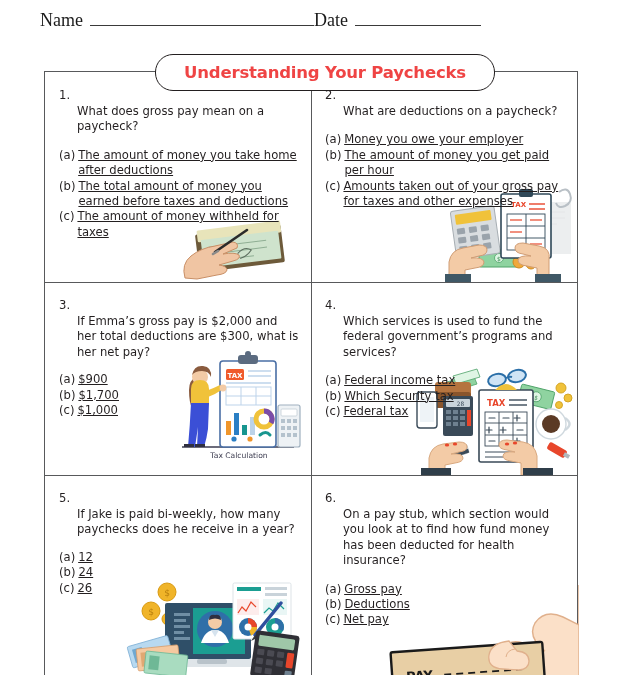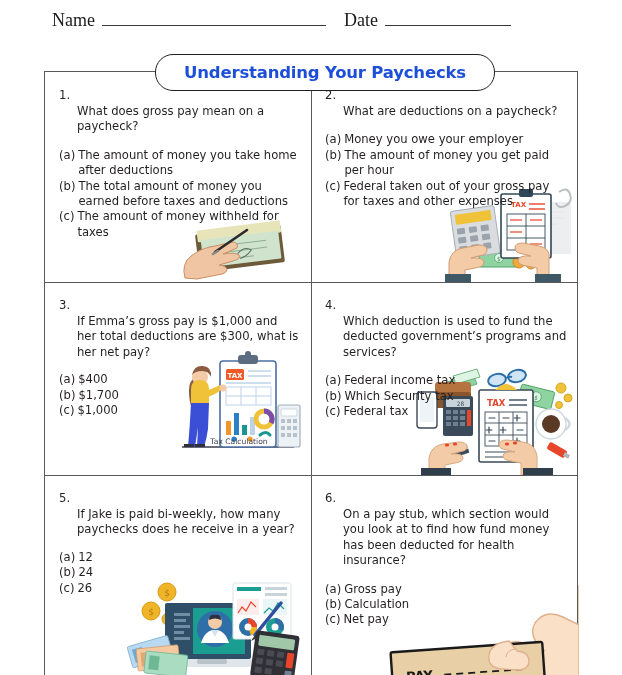--- a/index.html
+++ b/index.html
@@ -12,21 +12,21 @@
     height: 675px;
     position: relative;
     overflow: hidden;
     font-family: "DejaVu Sans", sans-serif;
     color: #231f20;
   }
 
   
   .header-row {
     position: absolute;
-    left: 12px; top: 0;
+    left: 0; top: 0;
     width: 578px;
     height: 46px;
     display: flex;
     align-items: flex-start;
     padding-top: 9px;
     box-sizing: border-box;
   }
   .field {
     display: flex;
     align-items: baseline;
@@ -37,21 +37,21 @@
     color: #1a1a1a;
     white-space: nowrap;
   }
   .field-rule {
     border-bottom: 1.3px solid #3a3a3a;
     margin-left: 7px;
     height: 16px;
   }
   .name-field { margin-left: 40px; }
   .name-field .field-rule { width: 224px; }
-  .date-field { margin-left: 18px; }
+  .date-field { }
   .date-field .field-rule { width: 126px; }
 
   
   .worksheet {
     position: absolute;
     left: 44px;
     top: 71px;
     width: 534px;
     height: 640px;
     border: 1.5px solid #58595b;
@@ -73,21 +73,21 @@
     display: flex;
     align-items: center;
     justify-content: center;
     z-index: 5;
   }
   .title-text {
     font-family: "DejaVu Sans", sans-serif;
     font-weight: bold;
     font-size: 16.5px;
     letter-spacing: -0.2px;
-    color: #1d4ed8;
+    color: #ef4444;
     white-space: nowrap;
   }
 
   
   .grid {
     position: absolute;
     left: 0; top: 0;
     width: 100%;
     height: 100%;
   }
@@ -144,21 +144,21 @@
     color: #231f20;
   }
   .choice {
     display: flex;
   }
   .choice-key {
     flex: 0 0 auto;
     padding-right: 3px;
     white-space: nowrap;
   }
-  .choice-text { flex: 1 1 auto; }
+  .choice-text { flex: 1 1 auto; text-decoration: underline; }
 
   
   .choices.compact { margin-top: 12px; }
 
   
   .illus {
     position: absolute;
     z-index: 1;
   }
   .caption {
@@ -249,21 +249,21 @@
         <div class="choice">
           <span class="choice-key">(a)</span>
           <span class="choice-text">Money you owe your employer</span>
         </div>
         <div class="choice">
           <span class="choice-key">(b)</span>
           <span class="choice-text">The amount of money you get paid per hour</span>
         </div>
         <div class="choice">
           <span class="choice-key">(c)</span>
-          <span class="choice-text">Federal taken out of your gross pay for taxes and other expenses</span>
+          <span class="choice-text">Amounts taken out of your gross pay for taxes and other expenses</span>
         </div>
       </div>
     </div>
 
     <div class="illus" style="left:120px; top:106px; width:148px; height:104px;">
       <svg width="148" height="104" viewBox="0 0 148 104">
 
         <g opacity="0.18">
           <rect x="96" y="24" width="44" height="52" fill="#9aa3ab"></rect>
           <g stroke="#6d767e" stroke-width="1">
@@ -327,26 +327,26 @@
         <path d="M118 104 L118 82 Q120 70 108 68 L92 65 Q84 65 84 70 Q84 75 92 76 L100 78 Q88 77 87 82 Q87 87 96 88 L106 90 L106 104 Z" fill="#f3cba6" stroke="#d09d74" stroke-width="1"></path>
         <rect x="104" y="96" width="26" height="10" fill="#3f5866"></rect>
       </svg>
     </div>
   </div>
 
   <div class="cell c-left r-2">
     <div class="qbody">
       <div class="qline">
         <span class="qnum">3.</span>
-        <span class="qtext">If Emma’s gross pay is $1,000 and her total deductions are $300, what is her net pay?</span>
+        <span class="qtext">If Emma’s gross pay is $2,000 and her total deductions are $300, what is her net pay?</span>
       </div>
       <div class="choices compact">
         <div class="choice">
           <span class="choice-key">(a)</span>
-          <span class="choice-text">$400</span>
+          <span class="choice-text">$900</span>
         </div>
         <div class="choice">
           <span class="choice-key">(b)</span>
           <span class="choice-text">$1,700</span>
         </div>
         <div class="choice">
           <span class="choice-key">(c)</span>
           <span class="choice-text">$1,000</span>
         </div>
       </div>
@@ -408,29 +408,29 @@
           <circle cx="24" cy="30" r="8" fill="#f3cba6"></circle>
           <path d="M16 28 q2 -10 11 -9 q9 1 8 11 q-2 -6 -9 -6 q-7 0 -10 4 z" fill="#8a5b3e"></path>
           <path d="M15 42 q0 -9 9 -9 q9 0 9 9 l0 14 l-18 0 z" fill="#f0c23a"></path>
           <path d="M30 44 q8 -3 14 -6 l3 4 q-7 5 -15 8 z" fill="#f0c23a"></path>
           <circle cx="47" cy="41" r="3.4" fill="#f3cba6"></circle>
           <path d="M15 56 l18 0 l-1 26 q-1 8 -4 18 l-7 0 l1 -20 l-3 20 l-7 0 q2 -22 3 -44 z" fill="#3b4fd6"></path>
           <path d="M8 100 l10 0 l0 -3 l-10 0 z" fill="#2f2f40"></path>
           <path d="M19 100 l10 0 l0 -3 l-10 0 z" fill="#2f2f40"></path>
         </g>
       </svg>
-      <div class="caption" style="top:90px;">Tax Calculation</div>
+      <div class="caption" style="top:104px;">Tax Calculation</div>
     </div>
   </div>
 
   <div class="cell c-right r-2">
     <div class="qbody">
       <div class="qline">
         <span class="qnum">4.</span>
-        <span class="qtext">Which deduction is used to fund the deducted government’s programs and services?</span>
+        <span class="qtext">Which services is used to fund the federal government’s programs and services?</span>
       </div>
       <div class="choices">
         <div class="choice">
           <span class="choice-key">(a)</span>
           <span class="choice-text">Federal income tax</span>
         </div>
         <div class="choice">
           <span class="choice-key">(b)</span>
           <span class="choice-text">Which Security tax</span>
         </div>
@@ -682,21 +682,21 @@
         <span class="qnum">6.</span>
         <span class="qtext">On a pay stub, which section would you look at to find how fund money has been deducted for health insurance?</span>
       </div>
       <div class="choices">
         <div class="choice">
           <span class="choice-key">(a)</span>
           <span class="choice-text">Gross pay</span>
         </div>
         <div class="choice">
           <span class="choice-key">(b)</span>
-          <span class="choice-text">Calculation</span>
+          <span class="choice-text">Deductions</span>
         </div>
         <div class="choice">
           <span class="choice-key">(c)</span>
           <span class="choice-text">Net pay</span>
         </div>
       </div>
     </div>
 
     <div class="illus" style="left:48px; top:110px; width:220px; height:127px;">
       <svg width="220" height="127" viewBox="0 0 220 127">

